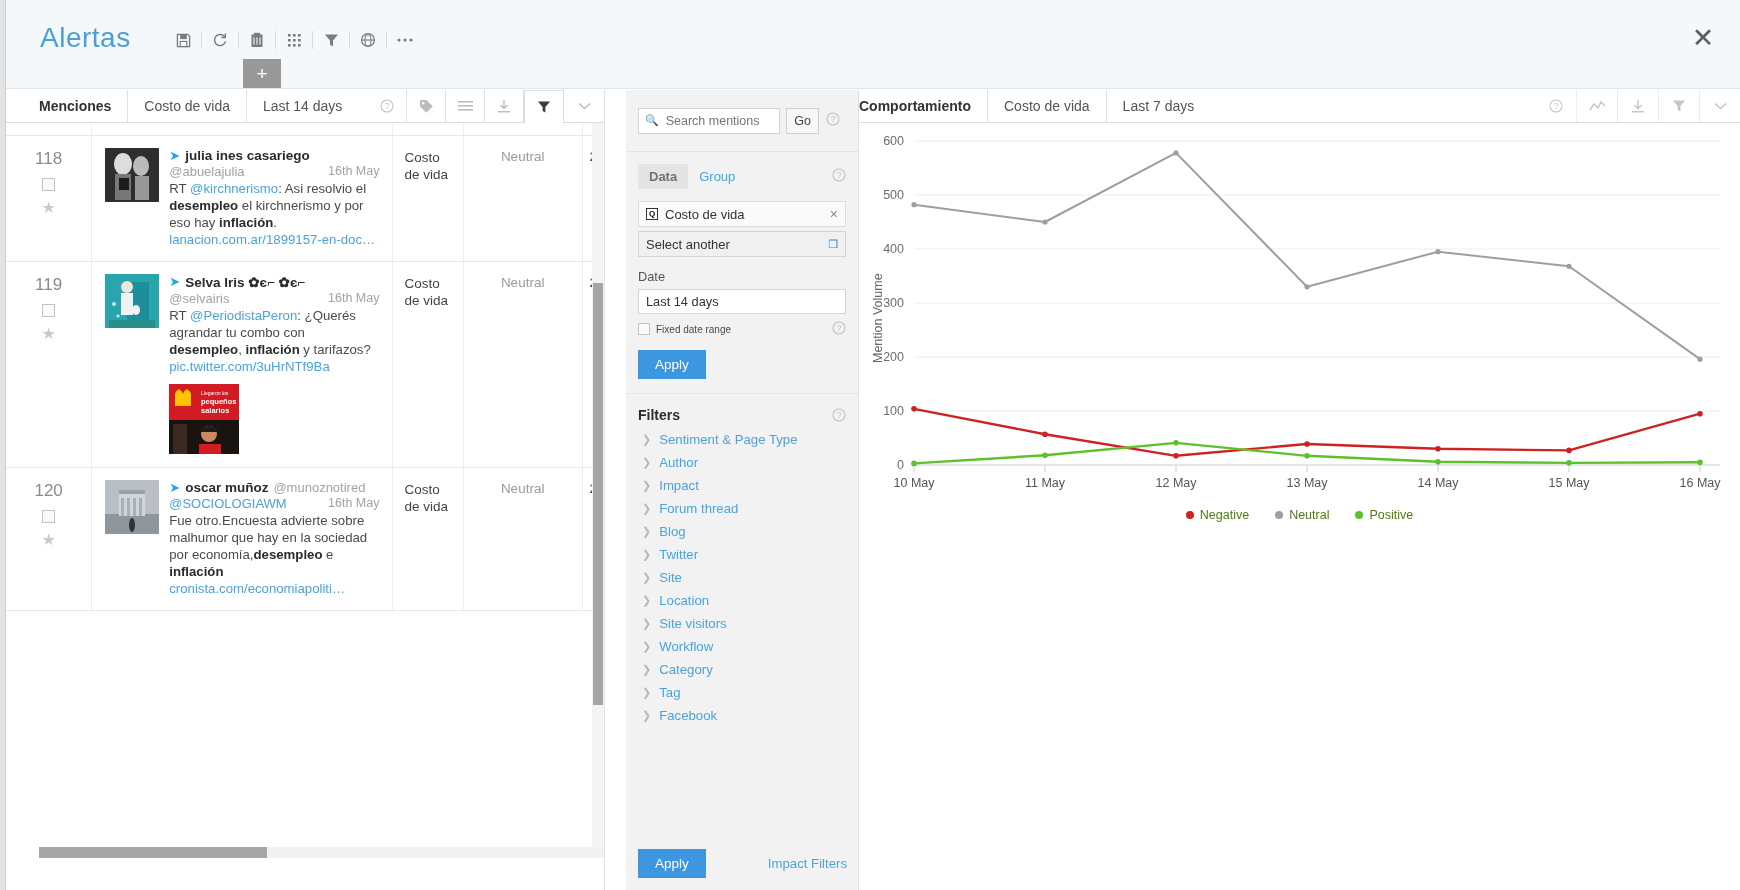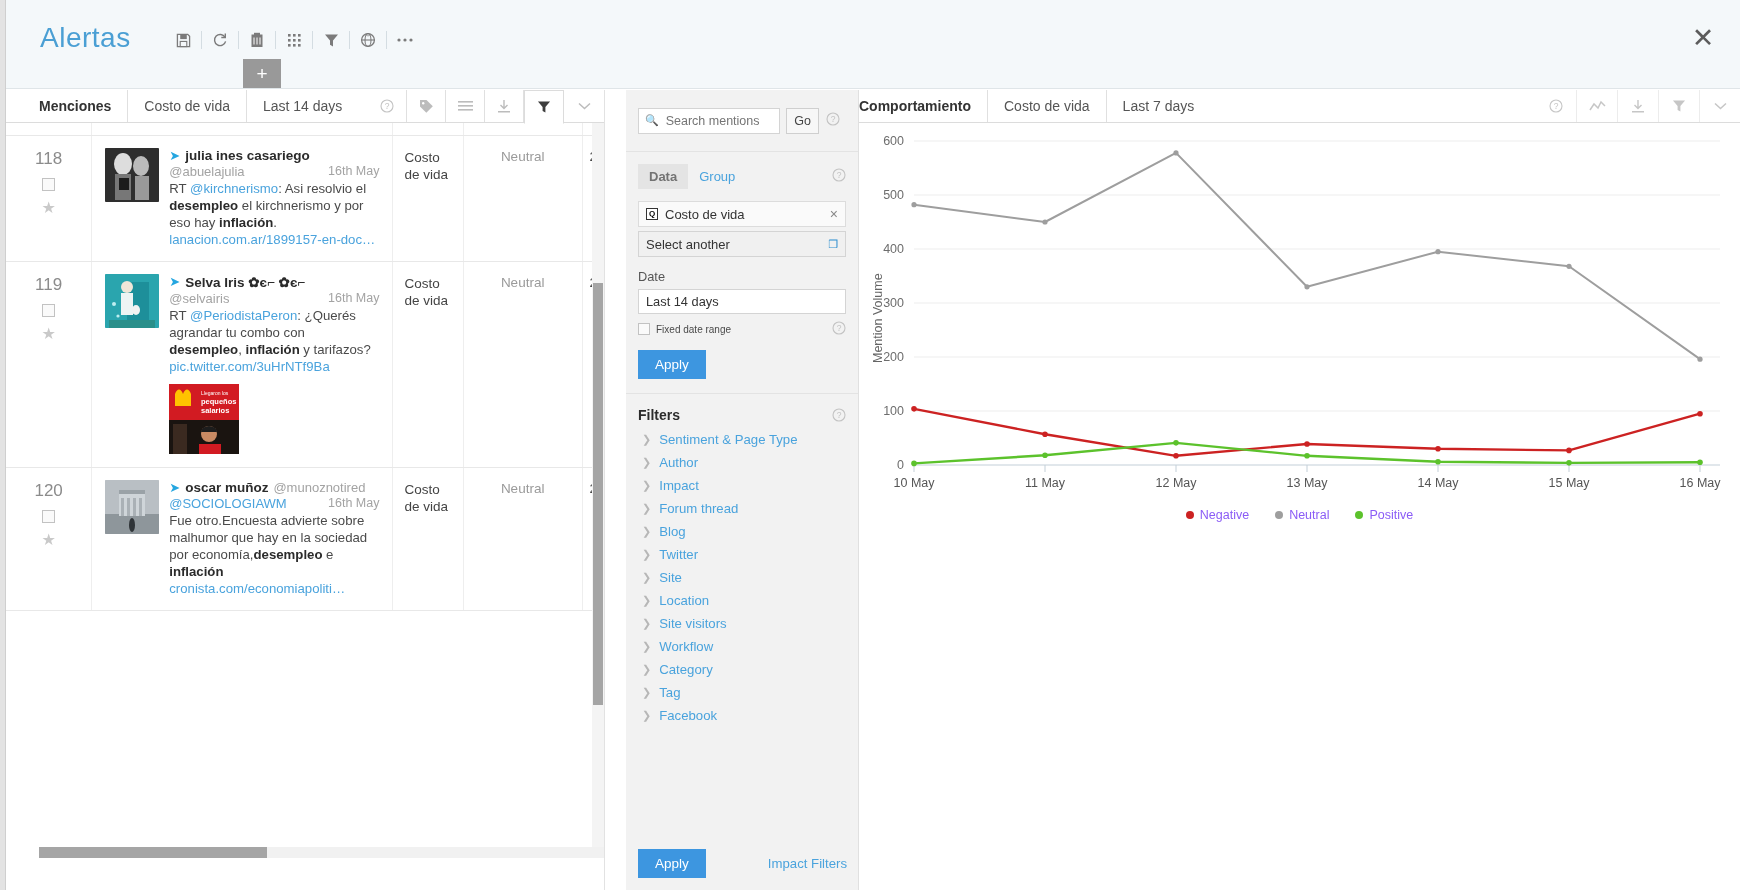--- a/index.html
+++ b/index.html
@@ -396,21 +396,21 @@
     font-size: 12.5px; color: #656565;
     white-space: nowrap;
   }
   .legend {
     position: absolute; left: 0px; top: 385px;
     width: 881px;
     display: flex; justify-content: center; align-items: center; gap: 26px;
   }
   .leg-item { display: flex; align-items: center; gap: 6px; cursor: pointer; }
   .leg-dot { width: 8px; height: 8px; border-radius: 50%; }
-  .leg-txt { font-size: 12.5px; color: #8b5cf6; }
+  .leg-txt { font-size: 12.5px; color: #4d7c0f; }
 </style>
 </head>
 <body>
 
 <div id="app">
 
   <div class="edge-strip"></div>
 
   <div class="topbar">
     <div class="app-title">Alertas</div>

